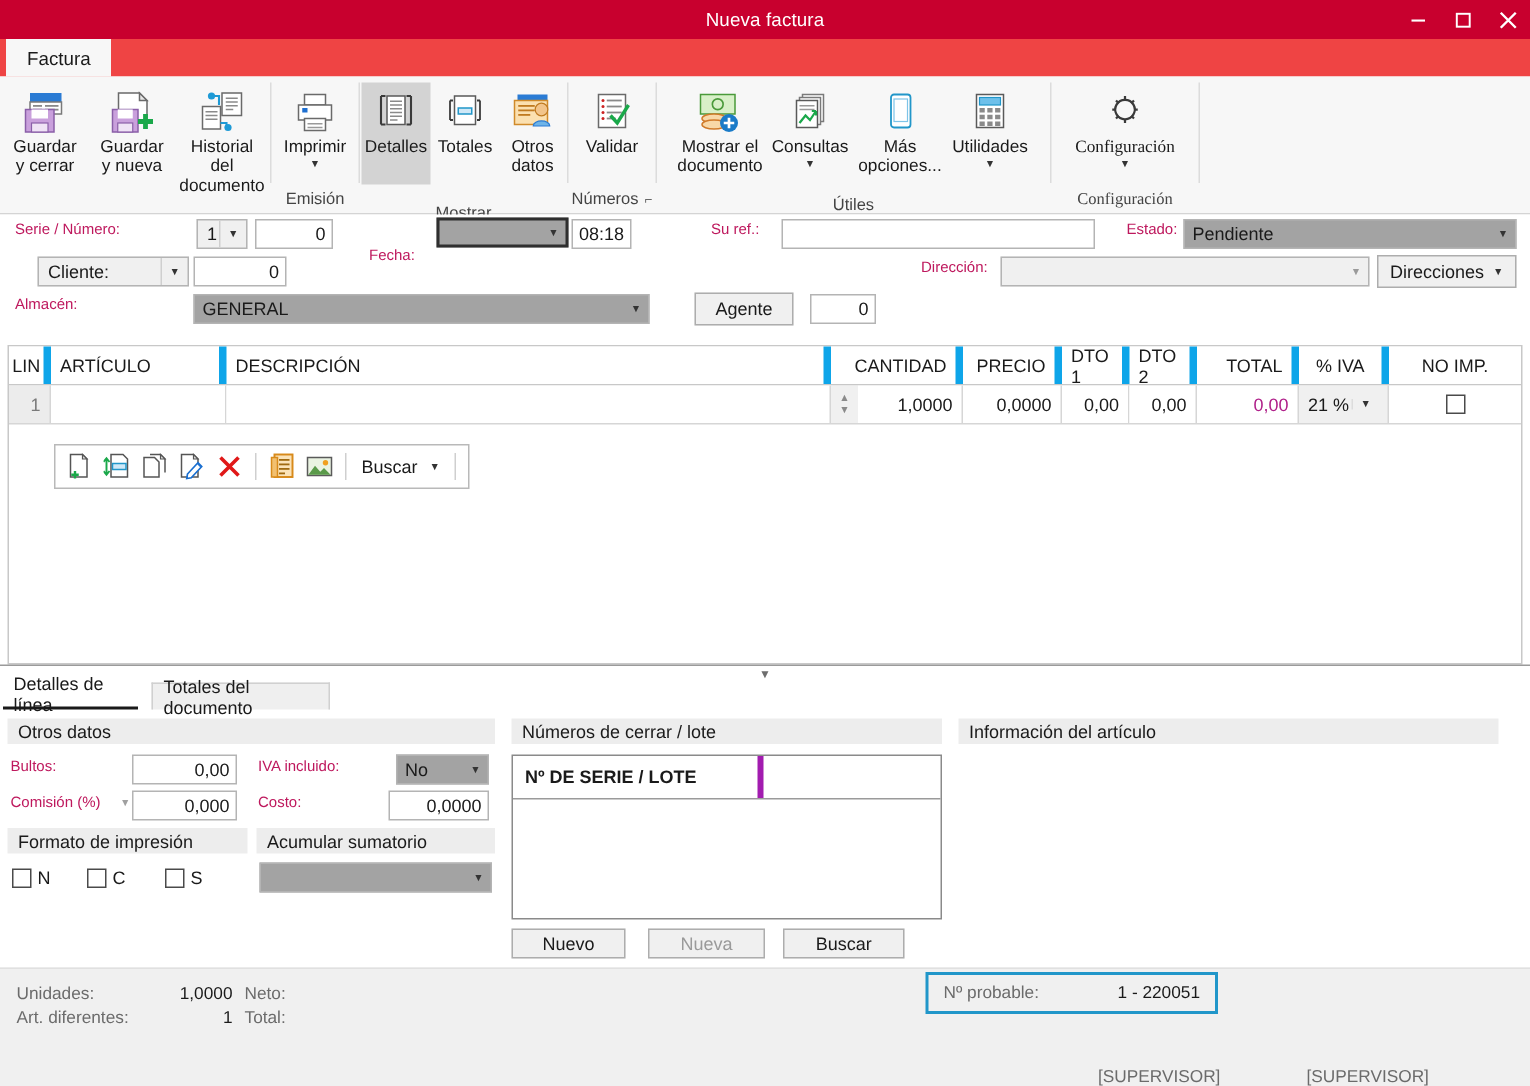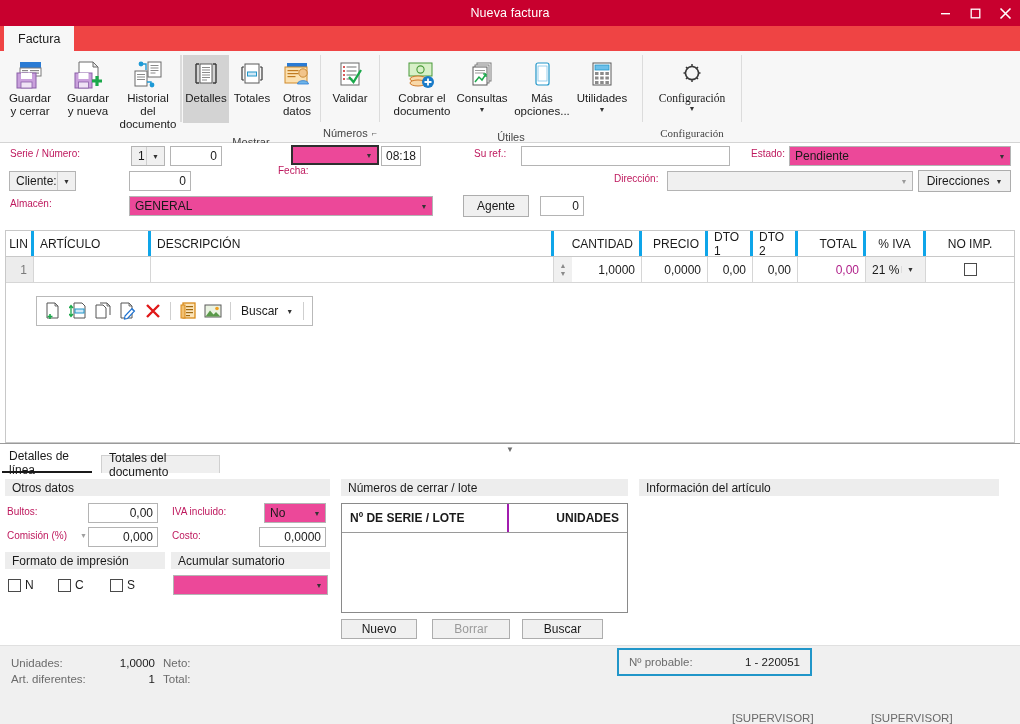--- a/index.html
+++ b/index.html
@@ -63,21 +63,21 @@
   
   .formarea { position:relative; height:64px; background:#ffffff; }
   .lab { position:absolute; font-size:10px; color:#be185d; white-space:nowrap; }
   .inp {
     position:absolute; background:#ffffff; border:1px solid #b4b4b4;
     height:20px; font-size:12px; font-family:"Liberation Sans", sans-serif;
     padding:0 4px; color:#1a1a1a; line-height:18px;
   }
   .inp.num { text-align:right; }
   .combo {
-    position:absolute; background:#ec4899; border:1px solid #b4b4b4; height:20px;
+    position:absolute; background:#a3a3a3; border:1px solid #b4b4b4; height:20px;
     display:flex; align-items:center; font-size:12px; padding-left:5px;
   }
   .combo .arrow {
     margin-left:auto; width:16px; height:100%;
     display:flex; align-items:center; justify-content:center;
     font-size:7px; color:#333;
   }
   .combo.gray { background:#f0f0f0; }
   .combo.gray .arrow { color:#9a9a9a; }
   .spinbox {
@@ -95,21 +95,21 @@
   }
 
   
   .grid {
     position:absolute; left:5px; top:230px; width:1010px; height:213px;
     border:1px solid #c8c8c8; background:#ffffff;
   }
   .gridhead { display:flex; height:26px; border-bottom:1px solid #c8c8c8; background:#ffffff; }
   .gh {
     font-size:12px; color:#1a1a1a; display:flex; align-items:center;
-    padding:0 6px; border-right:3px solid #0ea5e9; height:100%;
+    padding:0 6px; border-right:5px solid #0ea5e9; height:100%;
   }
   .gh.r { justify-content:flex-end; }
   .gh.c { justify-content:center; }
   .gridrow { display:flex; height:26px; border-bottom:1px solid #d6d6d6; }
   .gc {
     font-size:12px; display:flex; align-items:center; padding:0 6px;
     border-right:1px solid #d6d6d6; height:100%; background:#ffffff;
   }
   .gc.r { justify-content:flex-end; }
   .gc.c { justify-content:center; }
@@ -151,21 +151,21 @@
   .sechdr {
     position:absolute; height:17px; background:#ededed; font-size:12px;
     display:flex; align-items:center; padding-left:7px; color:#1a1a1a;
   }
 
   
   .sgrid { position:absolute; left:341px; top:503px; width:287px; height:110px; border:1px solid #8a8a8a; background:#fff; }
   .sgridhead { display:flex; height:29px; border-bottom:1px solid #9a9a9a; }
   .sgh { font-size:12px; font-weight:bold; display:flex; align-items:center; padding:0 8px; height:100%; }
   .sgh.r { justify-content:flex-end; }
-  .sgh.b1 { border-right:2px solid #a21caf;text-align:center; }
+  .sgh.b1 { border-right:4px solid #a21caf;text-align:center; }
 
   .sbtn {
     position:absolute; height:20px; border:1px solid #adadad; background:#f0f0f0;
     display:flex; align-items:center; justify-content:center; font-size:12px;
   }
   .sbtn.disabled { color:#9a9a9a; }
 
   
   .statusbar { position:absolute; left:0; top:645px; width:1020px; height:93px; background:#f0f0f0; border-top:1px solid #e0e0e0; }
   .st { position:absolute; font-size:11.5px; color:#6b6b6b; }
@@ -263,20 +263,39 @@
           </svg>
         </span>
         <span class="lbl">Historial del
 documento</span>
       </div>
     </div>
     <div class="rgroup-label">Mantenimiento</div>
   </div>
   <div class="rgroup-sep"></div>
 
+  <div class="rgroup" style="width:58px;">
+    <div class="rgroup-items" style="justify-content:center;">
+      <div class="rbtn" style="width:54px;">
+        <span class="ico">
+          <svg width="30" height="28" viewBox="0 0 30 28">
+            <rect x="8" y="2" width="14" height="7" fill="#fff" stroke="#6a6a6a" stroke-width="1"></rect>
+            <rect x="4" y="9" width="22" height="10" fill="#fff" stroke="#6a6a6a" stroke-width="1"></rect>
+            <rect x="6.5" y="11" width="3.5" height="3" fill="#1e6fd0"></rect>
+            <rect x="8" y="18" width="14" height="8" fill="#fff" stroke="#6a6a6a" stroke-width="1"></rect>
+            <rect x="10" y="21" width="10" height="1" fill="#9a9a9a"></rect>
+              <rect x="10" y="23.5" width="10" height="1" fill="#9a9a9a"></rect>
+          </svg>
+        </span>
+        <span class="lbl">Imprimir</span>
+        <span class="caret">▼</span>
+      </div>
+    </div>
+    <div class="rgroup-label">Emisión</div>
+  </div>
   <div class="rgroup-sep"></div>
 
   <div class="rgroup" style="width:138px;">
     <div class="rgroup-items" style="justify-content:center;">
       <div class="rbtn sel" style="width:46px;height:68px;">
         <span class="ico">
           <svg width="28" height="28" viewBox="0 0 28 28">
             <path d="M4 3 V22 M4 3 H7 M4 22 H7" stroke="#3a3a3a" stroke-width="1.4" fill="none"></path>
             <path d="M24 3 V22 M24 3 H21 M24 22 H21" stroke="#3a3a3a" stroke-width="1.4" fill="none"></path>
             <rect x="8" y="3" width="12" height="19" fill="#fff" stroke="#5a5a5a" stroke-width="1"></rect>
@@ -354,21 +373,21 @@
         <span class="ico">
           <svg width="32" height="28" viewBox="0 0 32 28">
             <rect x="3" y="2" width="23" height="13" fill="#d8f0c8" stroke="#4a9a3a" stroke-width="1"></rect>
             <circle cx="14.5" cy="8.5" r="3.6" fill="none" stroke="#4a9a3a" stroke-width="1.1"></circle>
             <ellipse cx="12" cy="18" rx="8" ry="3" fill="#f8d8a8" stroke="#d07a2a" stroke-width="1"></ellipse>
             <ellipse cx="12" cy="22" rx="8" ry="3" fill="#f8d8a8" stroke="#d07a2a" stroke-width="1"></ellipse>
             <circle cx="22" cy="21" r="6" fill="#1a7bc8"></circle>
             <path d="M22 17.5 V24.5 M18.5 21 H25.5" stroke="#fff" stroke-width="1.8"></path>
           </svg>
         </span>
-        <span class="lbl">Cobrar el
+        <span class="lbl">Mostrar el
 documento</span>
       </div>
       <div class="rbtn" style="width:58px;">
         <span class="ico">
           <svg width="28" height="28" viewBox="0 0 28 28">
             <rect x="9" y="2" width="14" height="18" fill="#fff" stroke="#7a7a7a" stroke-width="1"></rect>
             <rect x="7" y="4" width="14" height="18" fill="#fff" stroke="#7a7a7a" stroke-width="1"></rect>
             <rect x="5" y="6" width="14" height="18" fill="#fff" stroke="#5a5a5a" stroke-width="1"></rect>
             <rect x="7" y="9" width="10" height="1" fill="#9a9a9a"></rect>
               <rect x="7" y="11.5" width="10" height="1" fill="#9a9a9a"></rect>
@@ -436,35 +455,35 @@
 </div>
 
 <div class="formarea">
 
   <div class="lab" style="left:10px; top:5px;">Serie / Número:</div>
   <div class="spinbox" style="left:131px; top:3px; width:34px;">
     <span>1</span>
     <span class="arrow">▼</span>
   </div>
   <input class="inp num" style="left: 170px; top: 3px; width: 52px;" value="0">
-  <div class="lab" style="left:246px; top:22px;margin-left:32px;">Fecha:</div>
+  <div class="lab" style="left:246px; top:22px;">Fecha:</div>
   <div class="combo focused" style="left:291px; top:2px; width:88px; border:2px solid #2f2f2f;">
     <span></span>
     <span class="arrow">▼</span>
   </div>
   <input class="inp" style="left: 381px; top: 3px; width: 40px;" value="08:18">
   <div class="lab" style="left:474px; top:5px;">Su ref.:</div>
   <input class="inp" style="left: 521px; top: 3px; width: 209px;" value="">
   <div class="lab" style="left:751px; top:5px;">Estado:</div>
   <div class="combo" style="left:789px; top:3px; width:222px;">
     <span>Pendiente</span>
     <span class="arrow">▼</span>
   </div>
 
-  <div class="spinbox" style="left:9px; top:28px; width:67px;">
+  <div class="spinbox" style="left:25px; top:28px; width:101px;">
     <span>Cliente:</span>
     <span class="arrow">▼</span>
   </div>
   <input class="inp num" style="left: 129px; top: 28px; width: 62px;" value="0">
   <div class="lab" style="left:614px; top:30px;">Dirección:</div>
   <div class="combo gray" style="left:667px; top:28px; width:246px;">
     <span></span>
     <span class="arrow">▼</span>
   </div>
   <div class="btn" style="left:918px; top:27px; width:93px;">
@@ -624,25 +643,24 @@
 </div>
 <div class="combo" style="left:173px; top:575px; width:155px;">
   <span></span>
   <span class="arrow">▼</span>
 </div>
 
 <div class="sechdr" style="left:341px; top:479px; width:287px;">Números de cerrar / lote</div>
 <div class="sgrid">
   <div class="sgridhead">
     <div class="sgh b1" style="width:167px;">Nº DE SERIE / LOTE</div>
-    <div class="sgh r" style="width:118px;">UNIDADES</div>
   </div>
 </div>
 <div class="sbtn" style="left:341px; top:619px; width:76px;">Nuevo</div>
-<div class="sbtn disabled" style="left:432px; top:619px; width:78px;">Borrar</div>
+<div class="sbtn disabled" style="left:432px; top:619px; width:78px;">Nueva</div>
 <div class="sbtn" style="left:522px; top:619px; width:81px;">Buscar</div>
 
 <div class="sechdr" style="left:639px; top:479px; width:360px;">Información del artículo</div>
 
 <div class="statusbar">
   <div class="st" style="left:11px; top:11px;">Unidades:</div>
   <div class="st dark r" style="left:90px; top:11px; width:65px;">1,0000</div>
   <div class="st" style="left:163px; top:11px;">Neto:</div>
   <div class="st dark" style="left:200px; top:11px;"></div>
 

